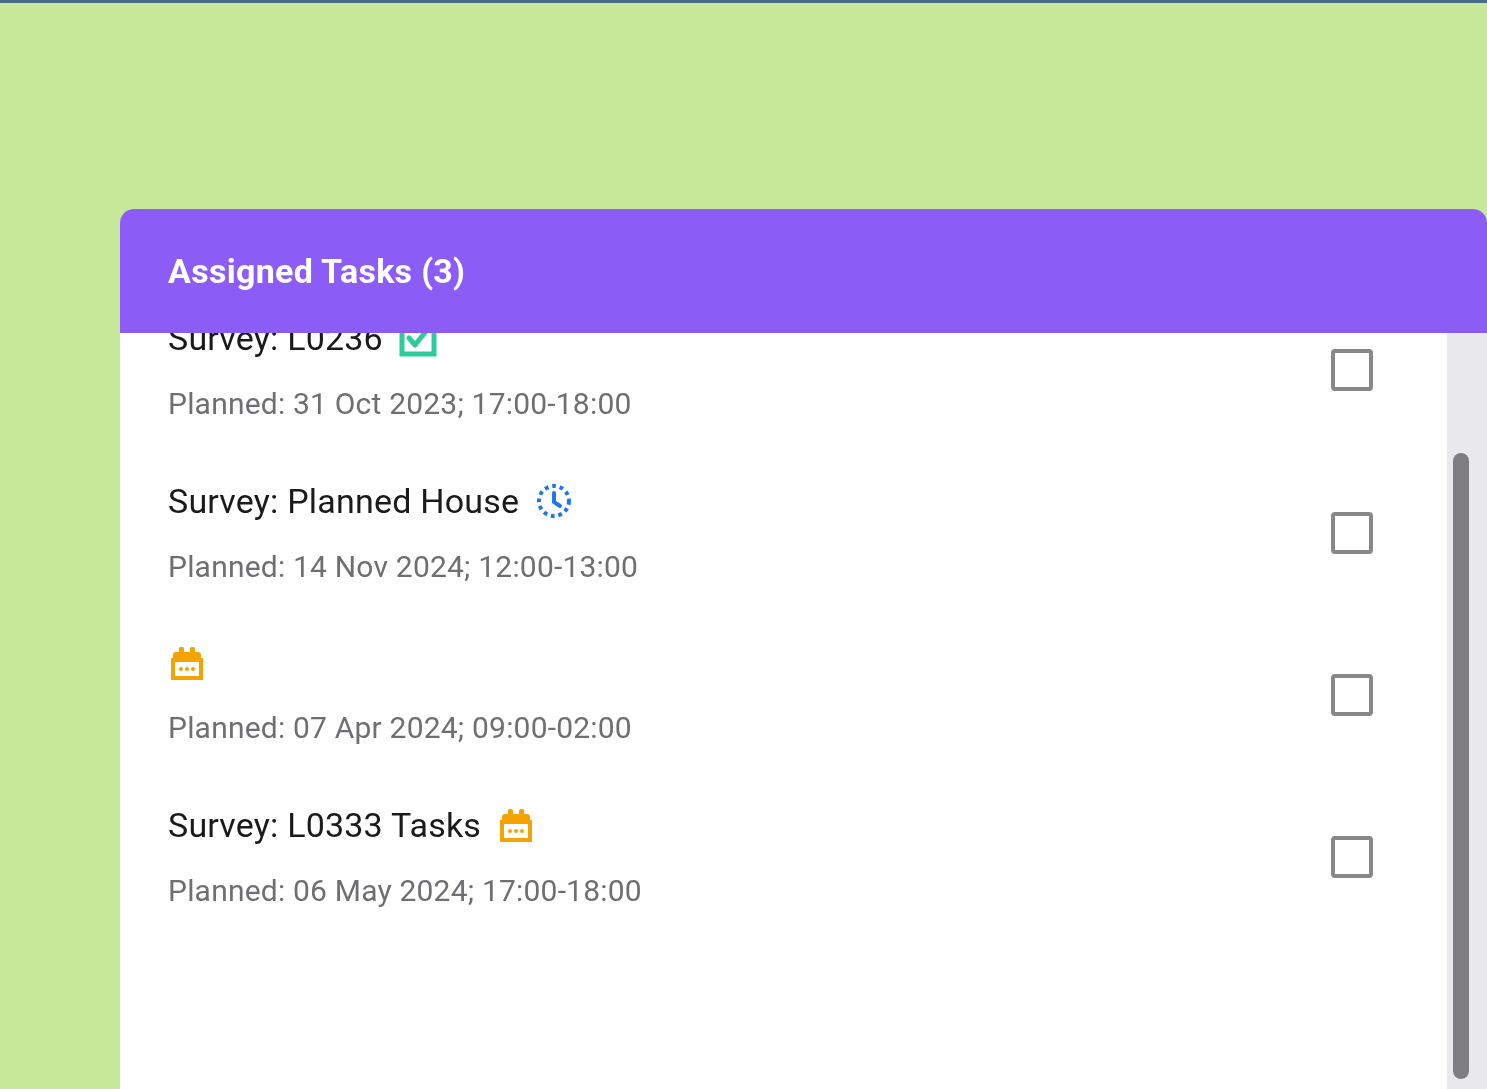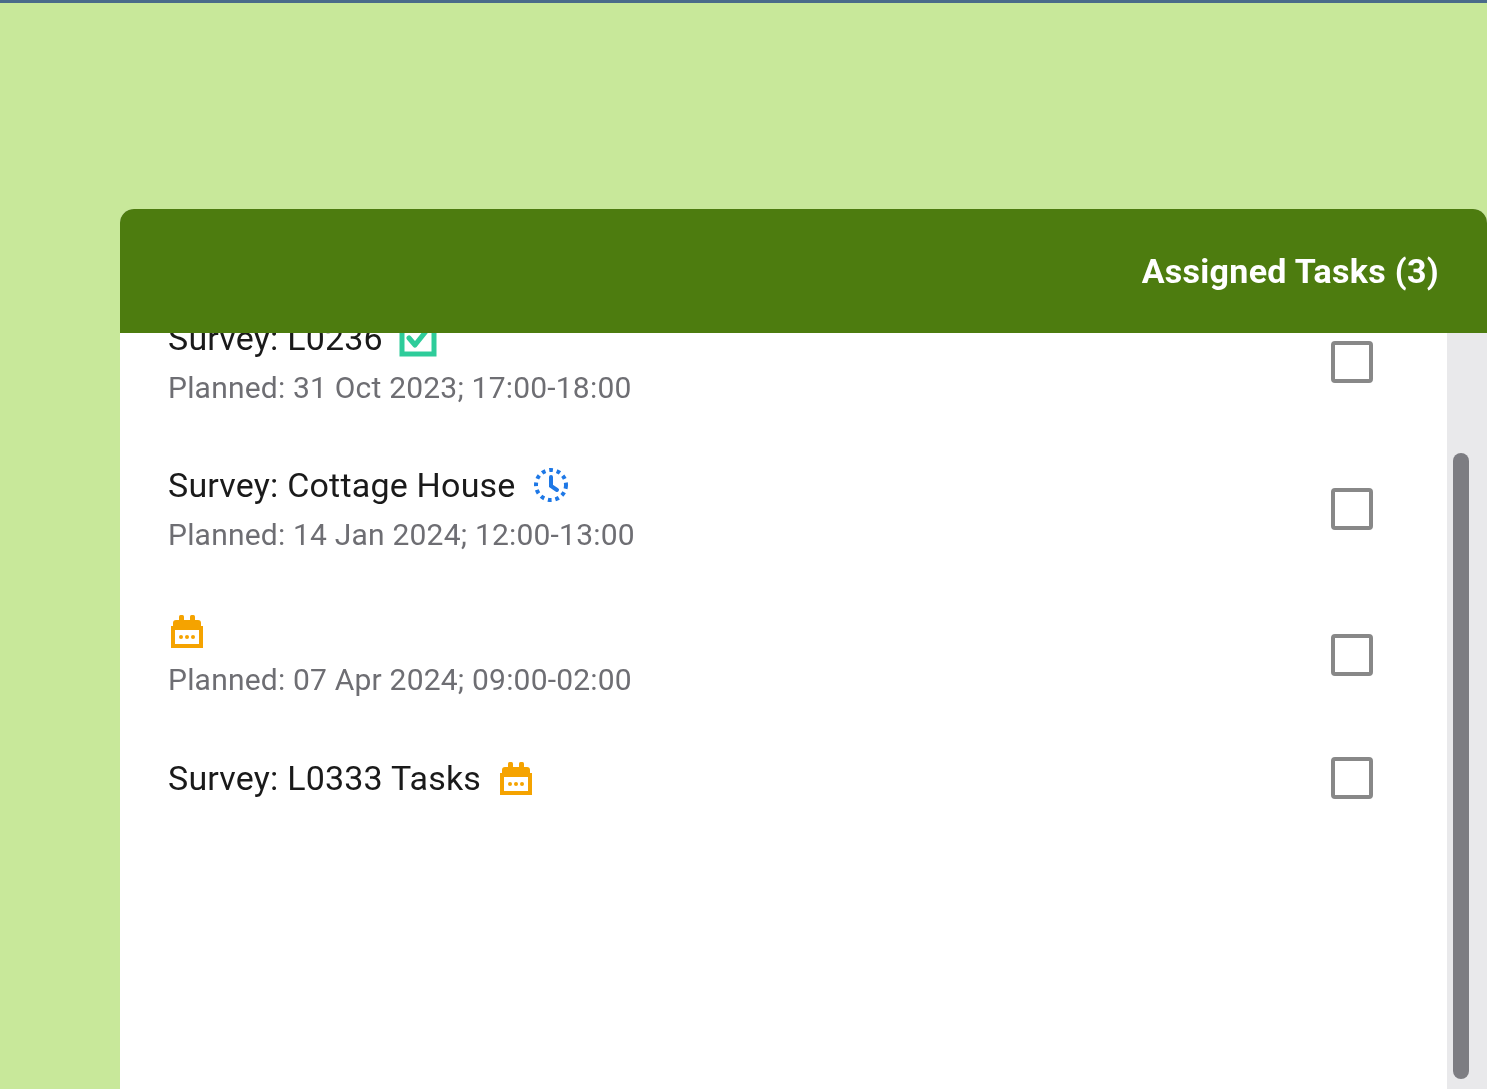--- a/index.html
+++ b/index.html
@@ -16,27 +16,26 @@
     top: 209px;
     right: 0;
     bottom: 0;
     background: #ffffff;
     border-radius: 14px 14px 0 0;
     overflow: hidden;
     display: flex;
     flex-direction: column;
   }
   .card-header {
-    background: #4d7c0f;
+    background: #8b5cf6;
     color: #ffffff;
     font-weight: 700;
     font-size: 34px;
     padding: 42px 48px 42px 48px;
     letter-spacing: 0.3px;
-    text-align: right;
   }
   .list-wrapper {
     position: relative;
     flex: 1;
     overflow: hidden;
   }
   .scroll-track {
     position: absolute;
     right: 0;
     top: 0;
@@ -81,20 +80,21 @@
     font-size: 34px;
     color: #1a1a1a;
     font-weight: 450;
     letter-spacing: 0.2px;
   }
   .task-sub {
     font-size: 30px;
     color: #6e6e73;
     font-weight: 400;
     letter-spacing: 0.2px;
+    margin-top: 16px;
   }
   .status-icon {
     width: 38px;
     height: 38px;
     display: inline-flex;
     align-items: center;
     justify-content: center;
   }
   .checkbox {
     width: 42px;
@@ -128,29 +128,29 @@
             </span>
           </div>
           <span class="task-sub">Planned: 31 Oct 2023; 17:00-18:00</span>
         </div>
         <div class="checkbox"></div>
       </div>
 
       <div class="task-row">
         <div class="task-main">
           <div class="task-title-line">
-            <span class="task-title">Survey: Cottage House</span>
+            <span class="task-title">Survey: Planned House</span>
             <span class="status-icon">
               <svg width="38" height="38" viewBox="0 0 38 38">
                 <circle cx="19" cy="19" r="15" fill="none" stroke="#1e78e6" stroke-width="4" stroke-dasharray="3.8 3.8"></circle>
                 <polyline points="19,11 19,20 25,24" fill="none" stroke="#1e78e6" stroke-width="4" stroke-linecap="round"></polyline>
               </svg>
             </span>
           </div>
-          <span class="task-sub">Planned: 14 Jan 2024; 12:00-13:00</span>
+          <span class="task-sub">Planned: 14 Nov 2024; 12:00-13:00</span>
         </div>
         <div class="checkbox"></div>
       </div>
 
       <div class="task-row">
         <div class="task-main">
           <div class="task-title-line">
             <span class="status-icon">
               <svg width="38" height="38" viewBox="0 0 38 38">
                 <rect x="5" y="8" width="28" height="26" rx="3" fill="#f5a300"></rect>
@@ -179,20 +179,21 @@
                 <rect x="5" y="16" width="28" height="18" rx="0" fill="#ffffff"></rect>
                 <rect x="5" y="16" width="28" height="18" fill="none" stroke="#f5a300" stroke-width="4"></rect>
                 <rect x="11" y="3" width="5" height="9" rx="1.5" fill="#f5a300"></rect>
                 <rect x="22" y="3" width="5" height="9" rx="1.5" fill="#f5a300"></rect>
                 <circle cx="13" cy="25" r="2" fill="#f5a300"></circle>
                 <circle cx="19" cy="25" r="2" fill="#f5a300"></circle>
                 <circle cx="25" cy="25" r="2" fill="#f5a300"></circle>
               </svg>
             </span>
           </div>
+          <span class="task-sub">Planned: 06 May 2024; 17:00-18:00</span>
         </div>
         <div class="checkbox"></div>
       </div>
 
     </div>
 
     <div class="scroll-track">
       <div class="scroll-thumb"></div>
     </div>
   </div>

